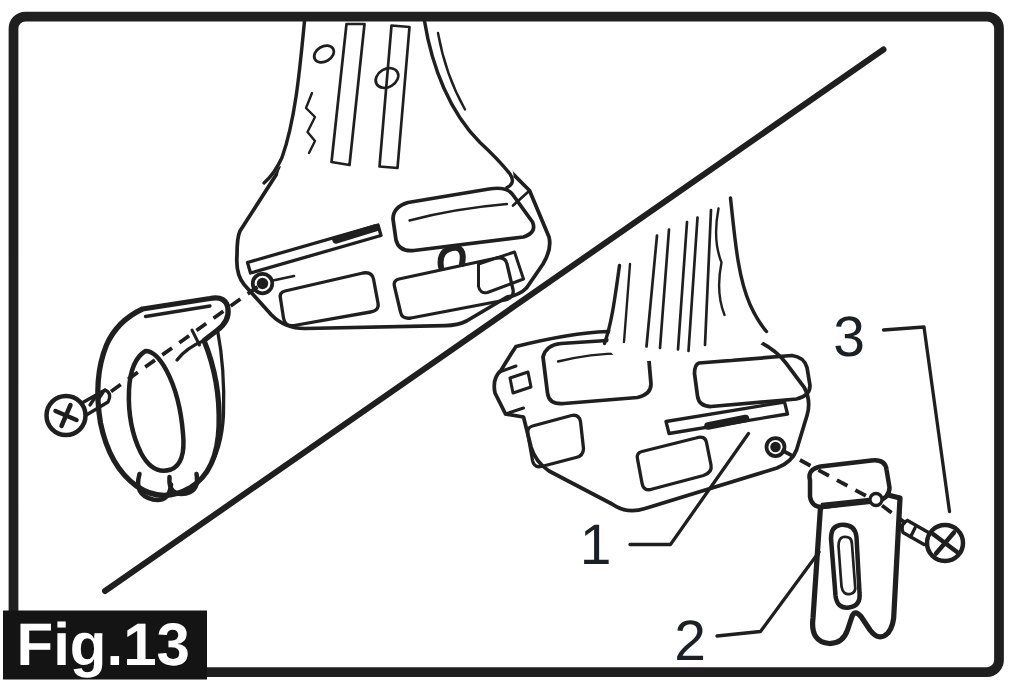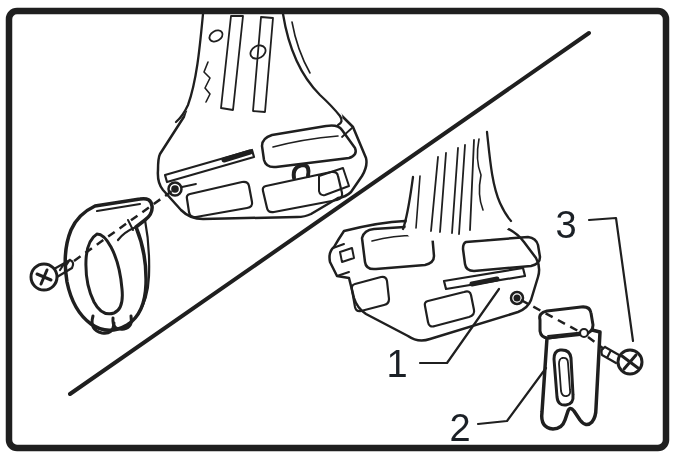--- a/index.html
+++ b/index.html
@@ -158,14 +158,17 @@
     <path class="ln" stroke-width="2.2" d="M478 424 L507 421 L546 368"></path>
     <path class="ln" stroke-width="2.2" d="M589 220 L616 218 L633 341"></path>
 
     <rect x="9" y="11" width="657" height="437" rx="8" fill="none" stroke="var(--line)" stroke-width="6.5"></rect>
   </svg>
 
   <div class="callout" style="left:381px;top:348px;">1</div>
   <div class="callout" style="left:444px;top:412px;">2</div>
   <div class="callout" style="left:550px;top:209px;">3</div>
 
+  <div class="fig-label-box">
+    <span class="fig-label-text">Fig.13</span>
+  </div>
 
 </div>
 
 </body></html>

